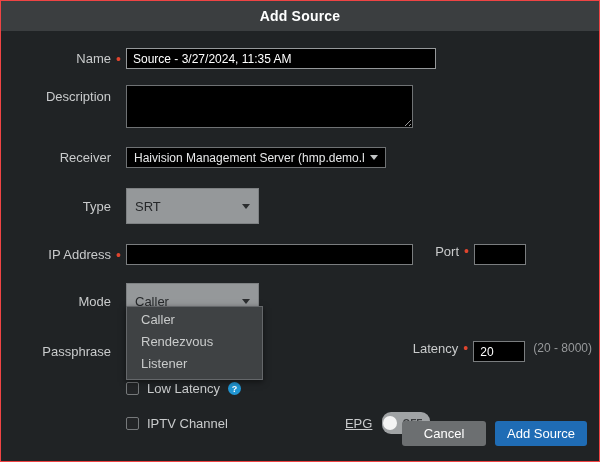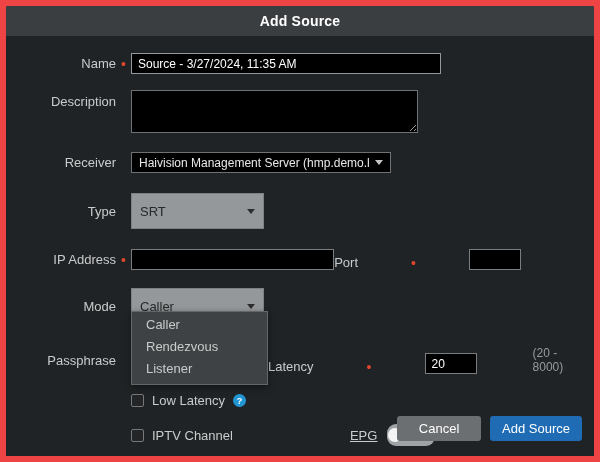--- a/index.html
+++ b/index.html
@@ -3,21 +3,21 @@
 <meta charset="utf-8">
 <style>
   * { margin:0; padding:0; box-sizing:border-box; }
   html,body { background:#151618; }
   body { font-family:"Liberation Sans", sans-serif; }
 
   .dialog {
     position:relative;
     width:600px; height:462px;
     background:#202325;
-    border:6px solid #ef4444;
+    border:1px solid #ef4444;
     overflow:hidden;
   }
   .header {
     height:30px; background:#3b3e40;
     display:flex; align-items:center; justify-content:center;
   }
   .header .title { color:#ffffff; font-size:14px; font-weight:700; letter-spacing:.2px; }
 
   .row { display:flex; align-items:center; padding-left:28px;border-radius:9px; }
   .lbl { width:82px; text-align:right; color:#c9cbcc; font-size:13px; flex:none; }
@@ -50,21 +50,21 @@
   .row-type { margin-top:20px; }
   .select-gray {
     width:133px; height:21px; background:#95989a; border:1px solid #7e8183;
     display:flex; align-items:center; justify-content:space-between;
     padding:17px 8px; color:#26282a; font-size:13px;
   }
 
   .row-ip { margin-top:20px; padding-right:73px; }
   .row-ip .ip-input { width:287px; }
   .small-input { width:52px; }
-  .right-group { display:flex; align-items:flex-end; margin-left:auto;gap:48px; }
+  .right-group { display:flex; align-items:flex-start; margin-left:auto; }
   .lbl2 { color:#c9cbcc; font-size:13px; }
 
   .row-mode { margin-top:18px; }
   .mode-wrap { position:relative; }
   .dropdown-list {
     position:absolute; left:0; top:23px; width:137px; z-index:5;
     background:#3f4244; border:1px solid #64676a; padding:2px 0 4px 0;
     box-shadow:0 2px 6px rgba(0,0,0,.5);
   }
   .dropdown-item {

